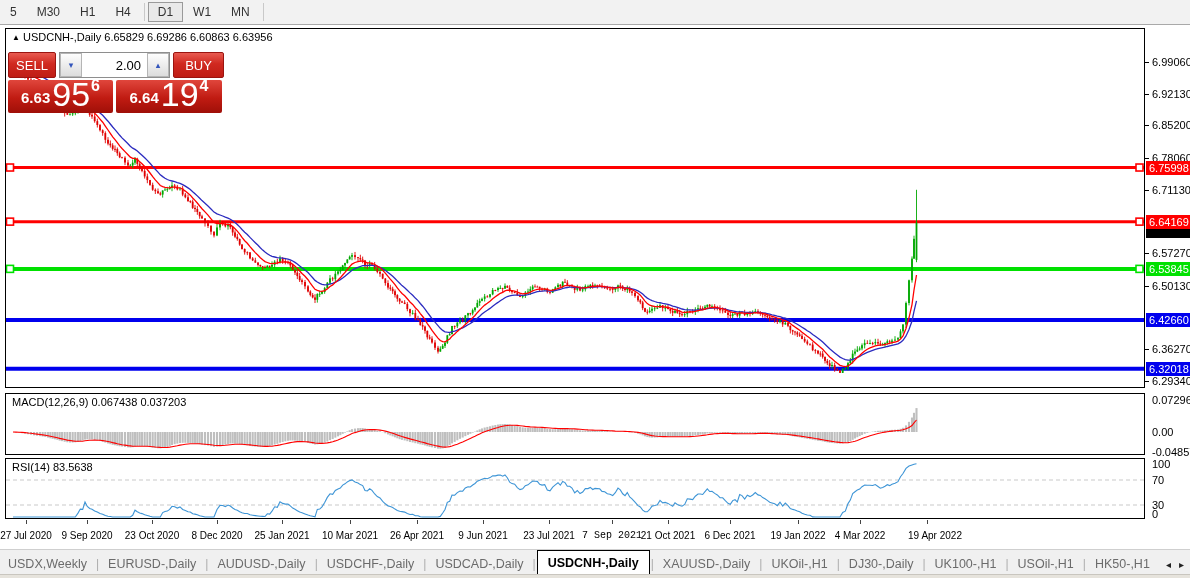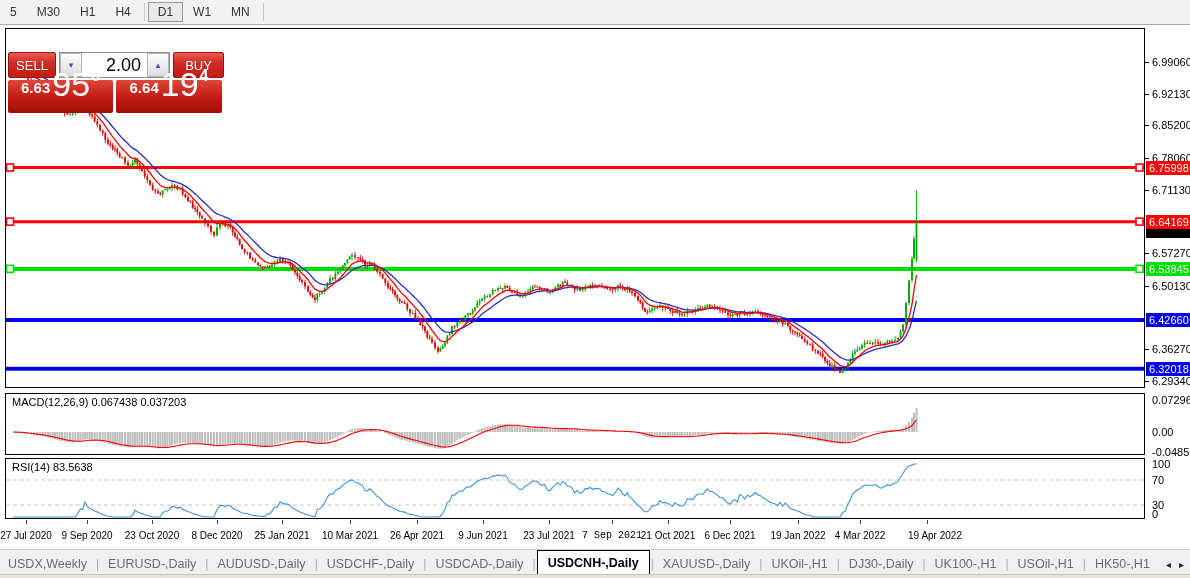--- a/index.html
+++ b/index.html
@@ -33,24 +33,24 @@
   #trade-panel{position:absolute;left:8px;top:52px;width:216px;z-index:10;}
   .tp-row1{display:flex;height:26px;}
   .tp-btn{border:1px solid #9b1410;border-radius:2px;color:#fff;font-size:13px;
           background:linear-gradient(180deg,#e85a50 0%,#d02920 45%,#bf1d15 100%);
           display:flex;align-items:center;justify-content:center;cursor:pointer;}
   #sell-btn{width:46px;}
   #buy-btn{width:49px;margin-left:3px;}
   .spinner{flex:1;display:flex;margin-left:3px;border:1px solid #8e8e8e;background:#fff;}
   .spin-btn{width:20px;background:linear-gradient(180deg,#fdfdfd,#dcdcdc);border:1px solid #b5b5b5;
             color:#3355bb;font-size:9px;display:flex;align-items:center;justify-content:center;cursor:pointer;}
-  .vol{flex:1;font-size:18px;color:#000;display:flex;align-items:center;justify-content:flex-end;padding-right:6px;}
+  .vol{flex:1;font-size:13px;color:#000;display:flex;align-items:center;justify-content:flex-end;padding-right:6px;}
   .tp-row2{display:flex;margin-top:2px;height:33px;}
   .quote{border-radius:2px;color:#fff;display:flex;align-items:flex-end;justify-content:center;
-         background:linear-gradient(180deg,#e0463c 0%,#c01b12 55%,#9f0f08 100%);padding-bottom:14px;}
+         background:linear-gradient(180deg,#e0463c 0%,#c01b12 55%,#9f0f08 100%);padding-bottom:4px;}
   .quote.bid{width:105px;}
   .quote.ask{width:106px;margin-left:3px;}
   .q-small{font-size:15px;font-weight:bold;margin:0 2px 3px 0;}
   .q-big{font-size:34px;font-weight:400;line-height:30px;}
   .q-sup{font-size:16px;font-weight:bold;margin:0 0 14px 1px;}
   
   #tabbar{position:absolute;left:0;top:549px;width:1190px;height:29px;background:#f0f0f0;
           border-top:1px solid #cfcfcf;display:flex;align-items:center;box-sizing:border-box;}
   .tab{font-size:12.5px;color:#6b6b6b;padding:4px 8px;white-space:nowrap;cursor:pointer;}
   .tab.active{background:#fff;color:#000;font-weight:bold;border:1px solid #000;border-bottom:none;
@@ -69,20 +69,25 @@
       <span class="tb-btn">M30</span>
       <span class="tb-btn">H1</span>
       <span class="tb-btn">H4</span>
       <span class="tb-sep"></span>
       <span class="tb-btn active">D1</span>
       <span class="tb-btn">W1</span>
       <span class="tb-btn">MN</span>
       <span class="tb-sep"></span>
     </div>
 
+  <div id="chart-title">
+    <span class="tri">▲</span>
+    <span>USDCNH-,Daily</span>
+    <span>6.65829 6.69286 6.60863 6.63956</span>
+  </div>
 
   <div class="win" id="win-main">
     <svg id="svg-main" width="1138" height="358" viewBox="6 29 1138 358">
         <line x1="6" y1="167.51890418818138" x2="1144" y2="167.51890418818138" stroke="#ff0000" stroke-width="3"></line>
         <line x1="6" y1="221.64183878370636" x2="1144" y2="221.64183878370636" stroke="#ff0000" stroke-width="3"></line>
         <line x1="6" y1="268.8787292025243" x2="1144" y2="268.8787292025243" stroke="#00e100" stroke-width="4"></line>
         <line x1="6" y1="320.055077452668" x2="1144" y2="320.055077452668" stroke="#0000ee" stroke-width="4"></line>
         <line x1="6" y1="368.74695926563413" x2="1144" y2="368.74695926563413" stroke="#0000ee" stroke-width="4"></line>
         <line x1="13" y1="62.75920573725261" x2="13" y2="69.27664692632122" stroke="#e00000" stroke-width="0.9"></line>
         <rect x="12.1" y="64.56224899598365" width="1.8" height="2.328344957970046" fill="#e00000"></rect>

